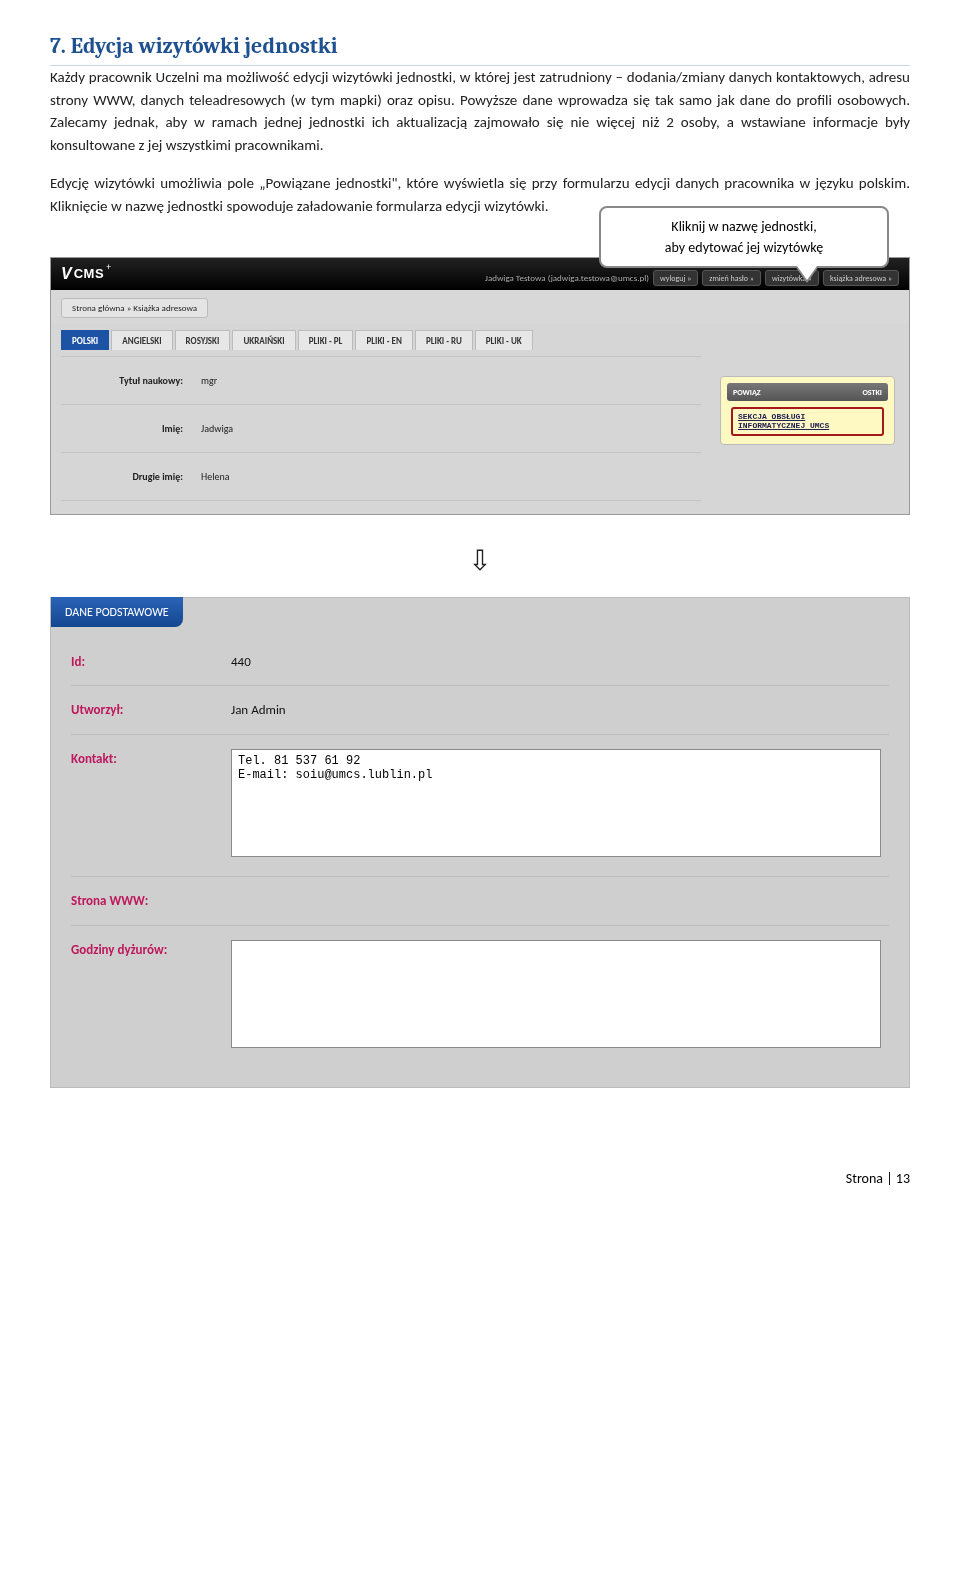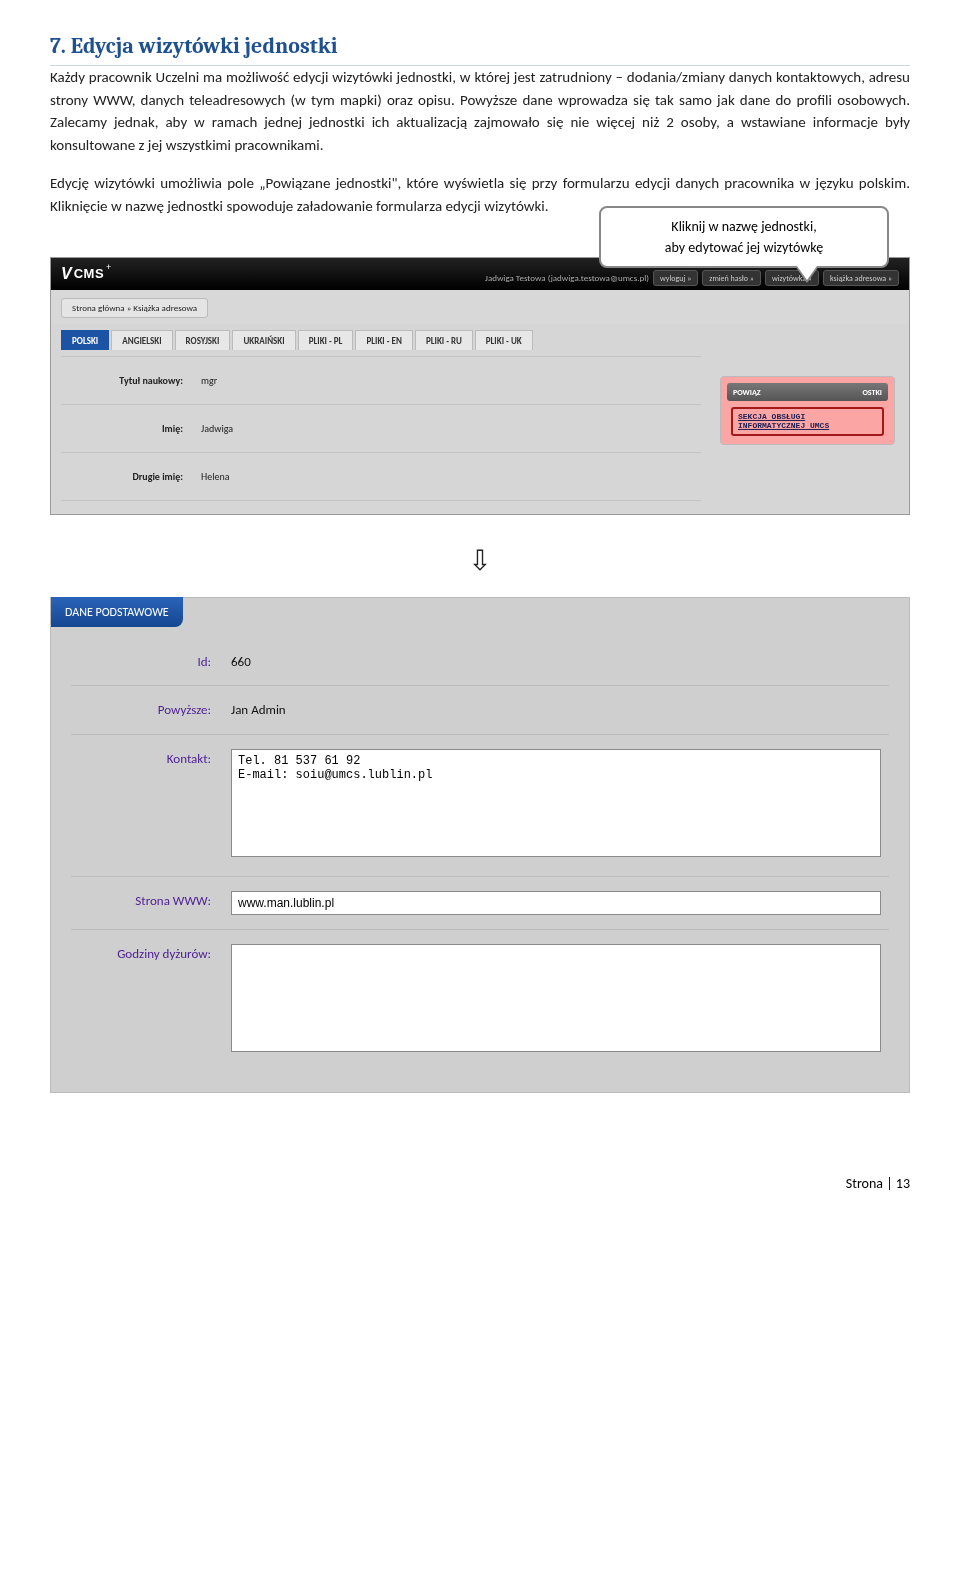--- a/index.html
+++ b/index.html
@@ -93,21 +93,21 @@
   .formrow .lbl {
     width: 140px; text-align: right; padding-right: 18px;
     font-weight: bold; font-size: 10px; color: #222;
   }
   .formrow .val { font-size: 10px; color: #222; }
   .sidepanel {
     position: absolute;
     right: 14px;
     top: 52px;
     width: 175px;
-    background: #fca5a5;
+    background: #fef9c3;
     border: 1px solid #bbb;
     border-radius: 4px;
     padding: 6px;
   }
   .sidepanel-head {
     background: linear-gradient(#777,#555);
     color: #fff; font-weight: bold; font-size: 8px;
     padding: 3px 6px; border-radius: 3px; text-align: left;
   }
   .sidepanel-link {
@@ -182,25 +182,24 @@
   .form2 { padding: 10px 20px 20px 20px; }
   .form2 .row2 {
     display: flex;
     align-items: flex-start;
     padding: 14px 0;
     border-top: 1px solid #bcbcbc;
   }
   .form2 .row2:first-child { border-top: none; }
   .form2 .lbl2 {
     width: 160px;
-    text-align: right;
     padding-right: 20px;
-    font-weight: normal;
+    font-weight: bold;
     font-size: 13px;
-    color: #4c1d95;
+    color: #be185d;
   }
   .form2 .val2 { flex: 1; font-size: 13px; color: #111; }
   .form2 textarea, .form2 input[type="text"] {
     width: 100%;
     max-width: 650px;
     font-family: "Courier New", monospace;
     font-size: 12px;
     border: 1px solid #8a8a8a;
     background: #fff;
     padding: 4px 6px;
@@ -288,38 +287,35 @@
   </div>
 </div>
 
 <span class="arrow-down">⇩</span>
 
 <div class="screenshot2">
   <div class="ribbon">DANE PODSTAWOWE</div>
   <div class="form2">
     <div class="row2">
       <div class="lbl2">Id:</div>
-      <div class="val2">660</div>
-    </div>
-    <div class="row2">
-      <div class="lbl2">Powyższe:</div>
+      <div class="val2">440</div>
+    </div>
+    <div class="row2">
+      <div class="lbl2">Utworzył:</div>
       <div class="val2">Jan Admin</div>
     </div>
     <div class="row2">
       <div class="lbl2">Kontakt:</div>
       <div class="val2">
         <textarea rows="7" style="">Tel. 81 537 61 92
 E-mail: soiu@umcs.lublin.pl</textarea>
       </div>
     </div>
     <div class="row2">
       <div class="lbl2">Strona WWW:</div>
-      <div class="val2">
-        <input type="text" class="urltext" value="www.man.lublin.pl" style="">
-      </div>
     </div>
     <div class="row2">
       <div class="lbl2">Godziny dyżurów:</div>
       <div class="val2">
         <textarea rows="7" style=""></textarea>
       </div>
     </div>
   </div>
 </div>
 

